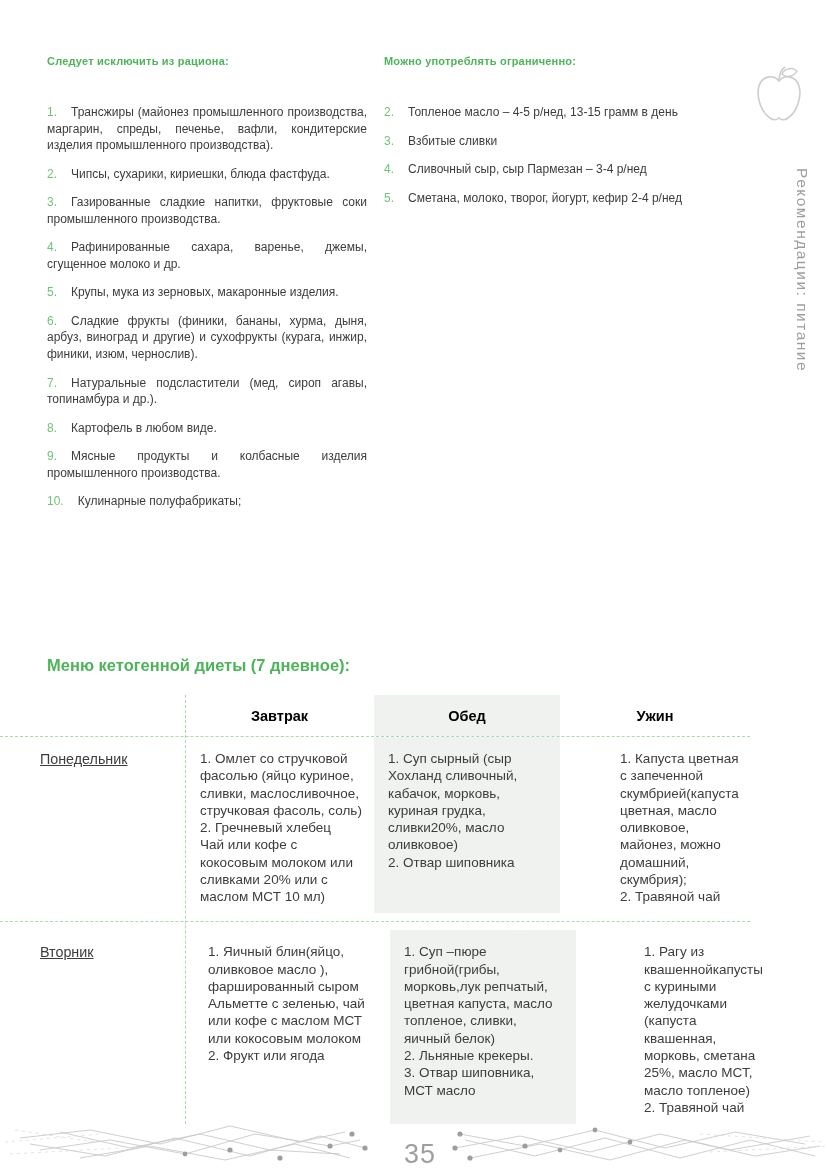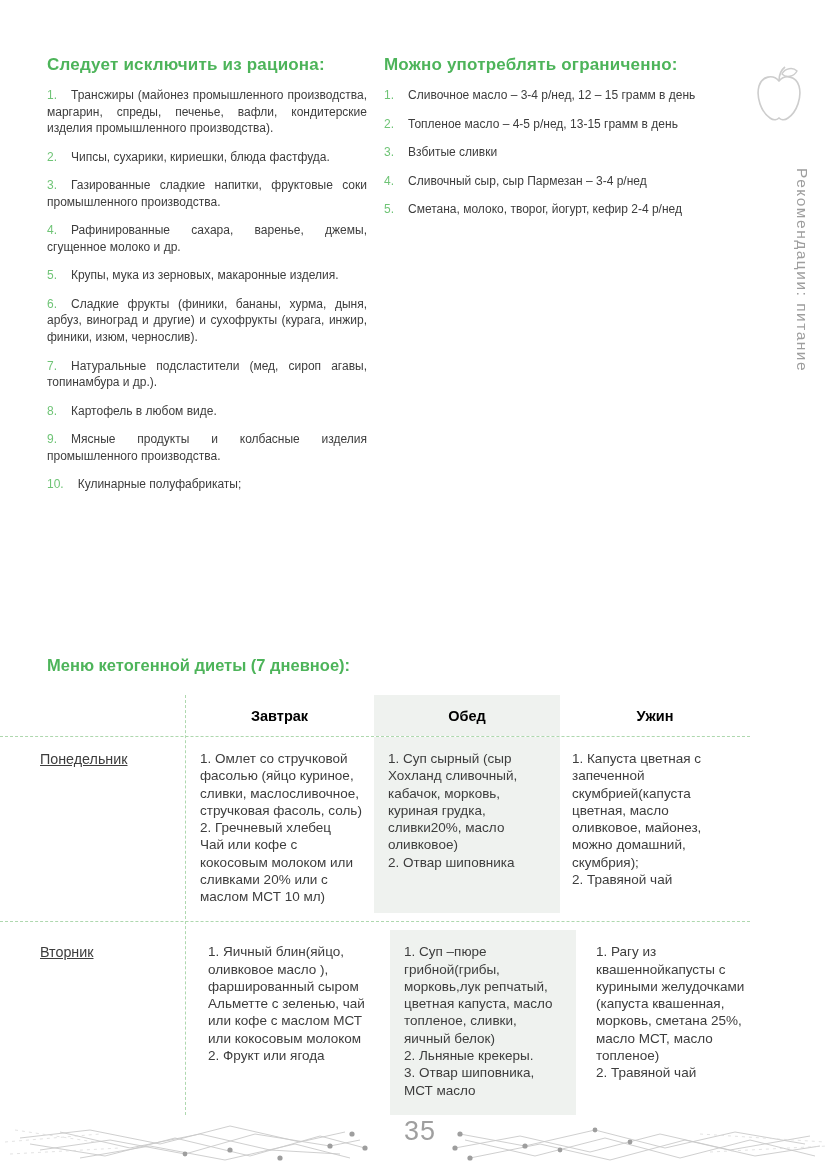--- a/index.html
+++ b/index.html
@@ -12,21 +12,21 @@
   }
   *{margin:0;padding:0;box-sizing:border-box;}
   html,body{background:#ffffff;}
   body{font-family:"Liberation Sans", sans-serif;color:var(--text);}
   .page{position:relative;width:827px;height:1170px;background:#ffffff;overflow:hidden;margin:0 auto;}
 
   
   .col{position:absolute;top:55px;}
   .col-left{left:47px;width:320px;}
   .col-right{left:384px;width:328px;}
-  h2.sect{font-size:17px;font-weight:600;color:var(--green);letter-spacing:.2px;margin-bottom:12px;}
+  h2.sect{font-size:11px;font-weight:600;color:var(--green);letter-spacing:.2px;margin-bottom:37px;}
   .nlist p{font-size:12px;line-height:1.38;text-align:justify;margin-bottom:12px;}
   .nlist .num{color:var(--num-green);margin-right:14px;}
 
   
   .apple{position:absolute;left:752px;top:64px;}
   .side-label{
     position:absolute;top:168px;right:16px;
     writing-mode:vertical-rl;
     font-size:15.5px;color:var(--gray);letter-spacing:1.5px;
   }
@@ -38,25 +38,25 @@
   .menu-table::after{content:"";position:absolute;left:185px;top:0;bottom:0;border-left:1px dashed var(--dash);}
   .thead,.trow{display:grid;grid-template-columns:185px 189px 186px 190px;position:relative;}
   .thead{height:42px;border-bottom:1px dashed var(--dash);}
   .th{display:flex;align-items:center;justify-content:center;font-weight:600;font-size:14.5px;color:#000000;}
   .th-lunch{background:var(--lunch-bg);}
   .trow + .trow{margin-top:17px;gap:8px;}
   .trow + .trow::before{content:"";position:absolute;top:-9px;left:0;right:0;border-top:1px dashed var(--dash);}
   .cell{white-space:pre-line;line-height:1.28;padding:13px 6px 8px 15px;}
   .cell-day{padding:13px 6px 8px 40px;font-size:14.3px;text-decoration:underline;}
   .cell-lunch{background:var(--lunch-bg);padding:13px 10px 14px 14px;}
-  .cell-dinner{padding:13px 10px 8px 12px;}
+  .cell-dinner{padding:13px 10px 8px 12px;margin-left:48px;}
   .trow:last-child .cell-lunch{padding-bottom:16px;}
 
   
-  .footer{position:absolute;left:0;top:1116px;width:827px;height:54px;display:flex;align-items:flex-start;}
+  .footer{position:absolute;left:0;top:1116px;width:827px;height:54px;display:flex;align-items:flex-end;}
   .page-number{font-size:27px;color:#9f9f9f;letter-spacing:1px;margin:0 14px;}
   .deco{flex:0 0 auto;}
 </style>
 </head>
 <body>
 
 <div class="page">
 
   <section class="col col-left">
     <h2 class="sect">Следует исключить из рациона:</h2>
@@ -81,21 +81,20 @@
         <p><span class="num">9.</span><span>Мясные продукты и колбасные изделия промышленного производства.</span></p>
 
         <p><span class="num">10.</span><span>Кулинарные полуфабрикаты;</span></p>
       </div>
   </section>
 
   <section class="col col-right">
     <h2 class="sect">Можно употреблять ограниченно:</h2>
     <div class="nlist">
 
-        <p><span class="num">1.</span><span>Сливочное масло – 3-4 р/нед, 12 – 15 грамм в день</span></p>
 
         <p><span class="num">2.</span><span>Топленое масло – 4-5 р/нед, 13-15 грамм в день</span></p>
 
         <p><span class="num">3.</span><span>Взбитые сливки</span></p>
 
         <p><span class="num">4.</span><span>Сливочный сыр, сыр Пармезан – 3-4 р/нед</span></p>
 
         <p><span class="num">5.</span><span>Сметана, молоко, творог, йогурт, кефир 2-4 р/нед</span></p>
       </div>
   </section>

